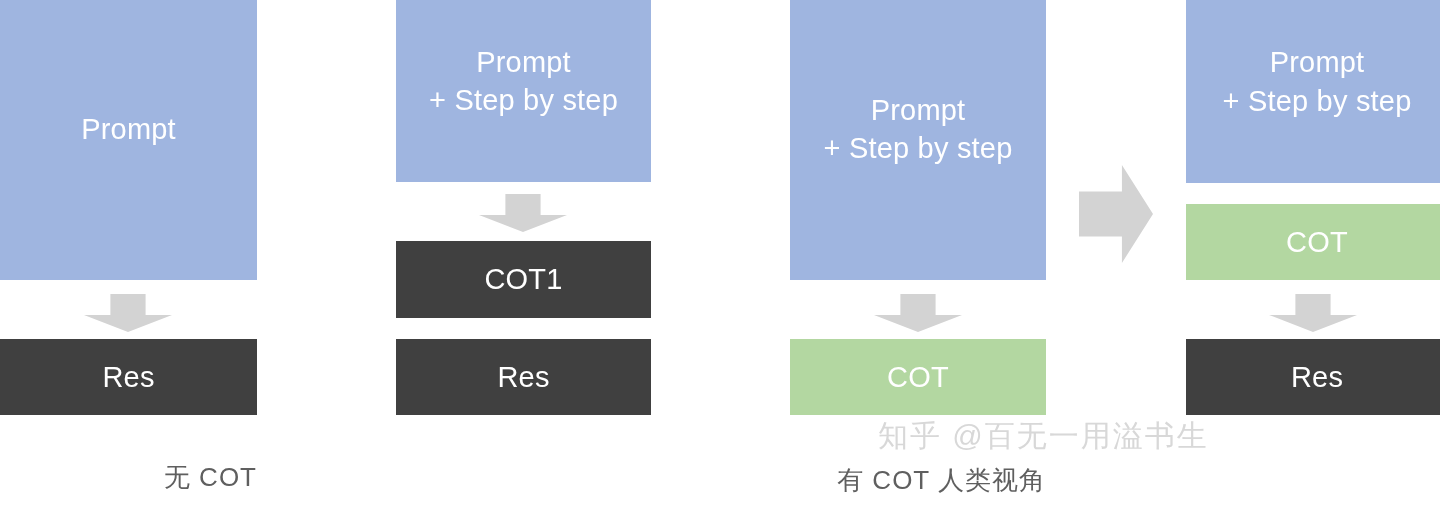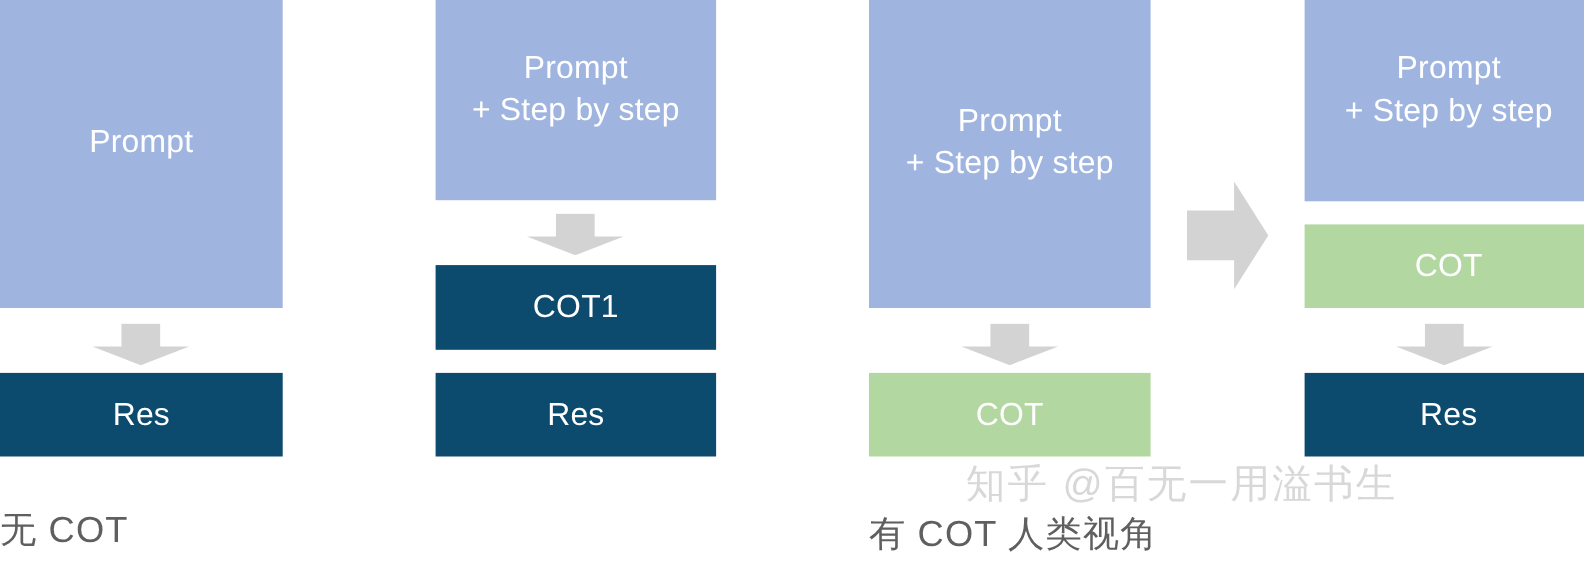--- a/index.html
+++ b/index.html
@@ -25,21 +25,21 @@
     justify-content: center;
     text-align: center;
     color: #ffffff;
     font-weight: 300;
     line-height: 1.32;
     white-space: pre-line;
     letter-spacing: 0.2px;
     user-select: none;
   }
   .box.blue   { background: #9FB5E0; }
-  .box.orange { background: #0c4a6e; }
+  .box.orange { background: #404040; }
   .box.green  { background: #B3D7A1; }
 
   .box .txt {
     display: block;
     width: 100%;
     padding: 0 6px;
     box-sizing: border-box;
   }
 
   
@@ -52,34 +52,34 @@
   .arrow-right {
     position: absolute;
     background: #D3D3D3;
     -webkit-clip-path: polygon(0% 27%, 58% 27%, 58% 0%, 100% 50%, 58% 100%, 58% 73%, 0% 73%);
     clip-path: polygon(0% 27%, 58% 27%, 58% 0%, 100% 50%, 58% 100%, 58% 73%, 0% 73%);
   }
 
   
   .caption {
     position: absolute;
-    text-align: left;
+    text-align: right;
     color: #5F5F5F;
-    font-size: 33px;
+    font-size: 26px;
     font-weight: 400;
     letter-spacing: 1px;
     white-space: nowrap;
     user-select: none;
   }
 
   
   .watermark {
     position: absolute;
     color: #D8D8D8;
-    font-size: 36px;
+    font-size: 30px;
     font-weight: 400;
     letter-spacing: 2px;
     white-space: nowrap;
     user-select: none;
     pointer-events: none;
   }
 </style>
 </head>
 <body>
 

